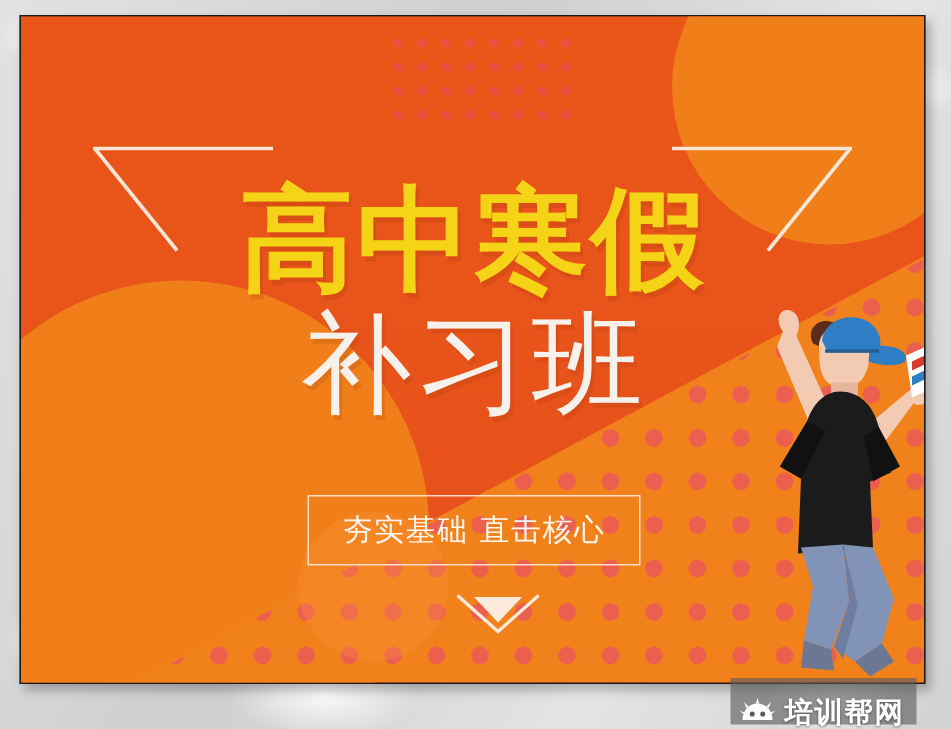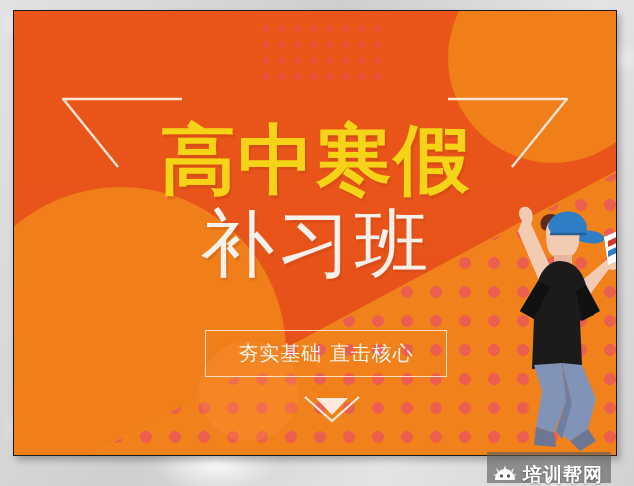--- a/index.html
+++ b/index.html
@@ -95,21 +95,21 @@
   .line2{
     font-family:"DejaVu Sans","Liberation Sans",sans-serif;
     font-weight:normal; font-size:74px; line-height:80px;
     color:#f6f1ea; letter-spacing:3px;
     text-shadow:2px 3px 0 rgba(150,50,10,.16);
     margin-top:2px;
   }
   
   #subtitle-box{
     position:absolute; left:191px; top:319px;
-    width:242px; height:47px;
+    width:222px; height:47px;
     border:1.5px solid rgba(255,240,230,.85);
     display:flex; align-items:center; justify-content:center;
     z-index:6;
   }
   #subtitle-text{
     font-family:"DejaVu Sans","Liberation Sans",sans-serif;
     font-size:20px; color:#fdf6ef; letter-spacing:1px; white-space:nowrap;
   }
   
   #chevron{ position:absolute; left:287px; top:382px; z-index:6; }

